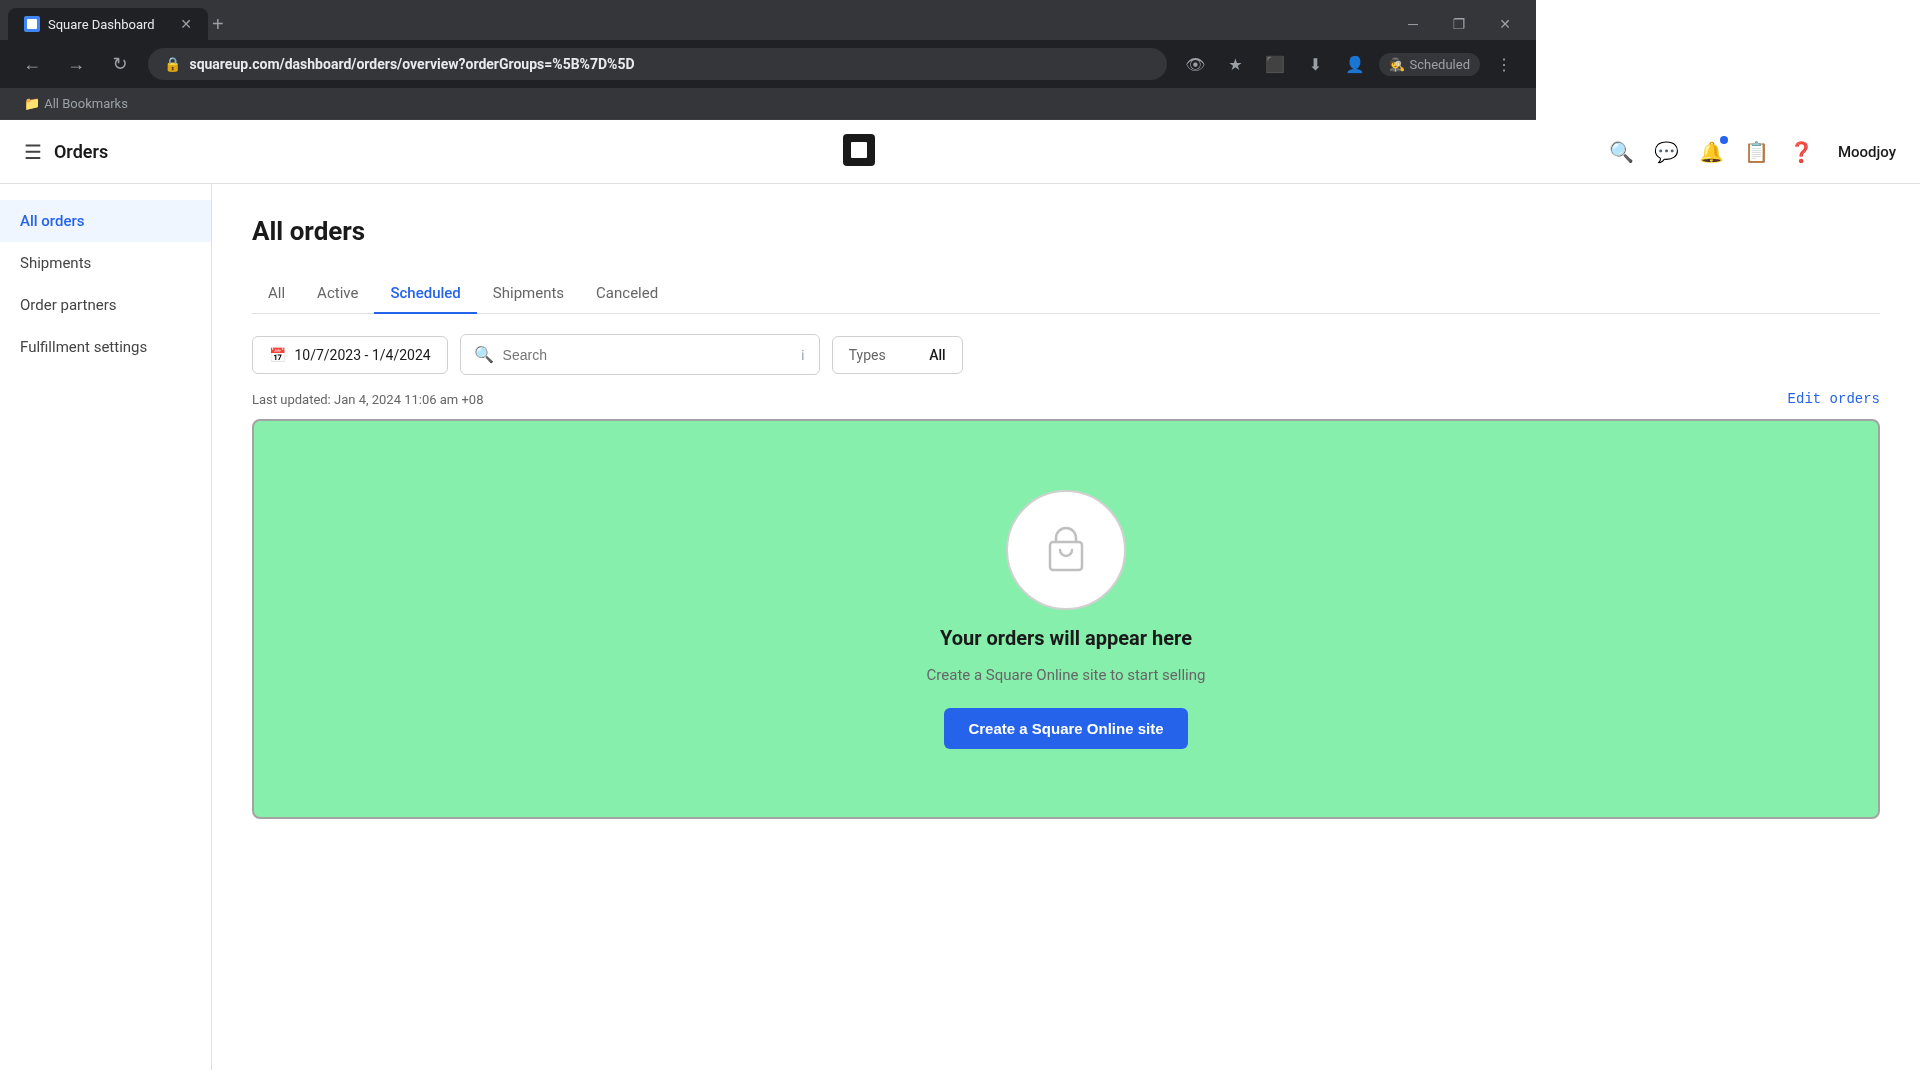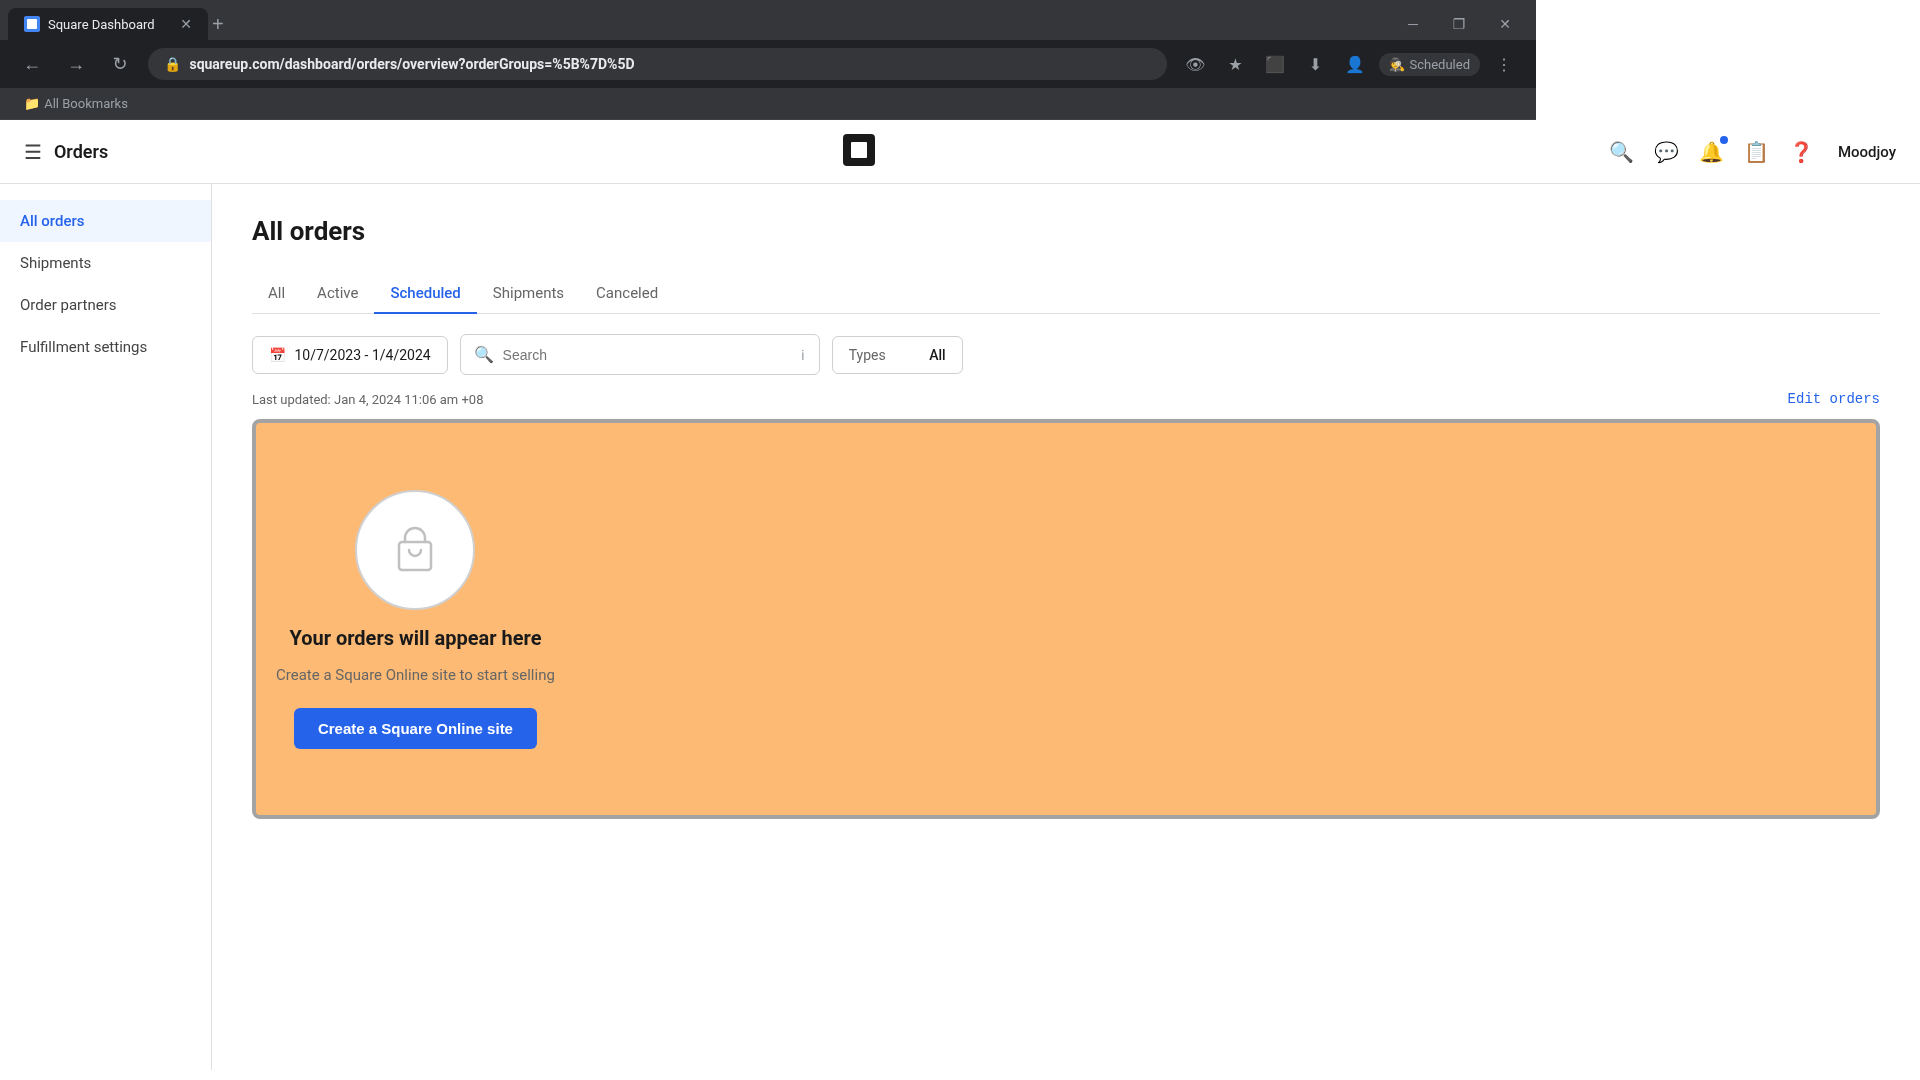--- a/index.html
+++ b/index.html
@@ -71,21 +71,21 @@
     .types-filter { display: flex; align-items: center; gap: 20px; padding: 10px 16px; border: 1px solid #d0d0d0; border-radius: 6px; background: #fff; font-size: 14px; color: #1a1a1a; cursor: pointer; }
     .types-label { color: #666; }
     .types-value { font-weight: 500; }
 
     
     .meta-row { display: flex; align-items: center; justify-content: space-between; margin-bottom: 12px; }
     .last-updated { font-size: 13px; color: #666; }
     .edit-orders-link { font-size: 14px; color: #2563eb; cursor: pointer; text-decoration: none; font-family: Liberation Mono, monospace; }
 
     
-    .orders-table { border: 4px solid #a3a3a3; border-radius: 8px; background: #fdba74; min-height: 400px; display: flex; align-items: center; justify-content: flex-start; }
+    .orders-table { border: 2px solid #a3a3a3; border-radius: 8px; background: #86efac; min-height: 400px; display: flex; align-items: center; justify-content: center; }
     .empty-state { display: flex; flex-direction: column; align-items: center; gap: 16px; padding: 60px 20px; }
     .empty-icon-circle { width: 120px; height: 120px; border-radius: 50%; border: 2px solid #d0d0d0; display: flex; align-items: center; justify-content: center; background: #fff; }
     .empty-title { font-size: 20px; font-weight: 700; color: #1a1a1a; }
     .empty-subtitle { font-size: 15px; color: #666; }
     .create-site-btn { padding: 12px 24px; background: #2563eb; color: #fff; border: none; border-radius: 6px; font-size: 15px; font-weight: 600; cursor: pointer; margin-top: 8px; }
   </style>
 </head>
 <body>
 
 <div class="browser-chrome">

